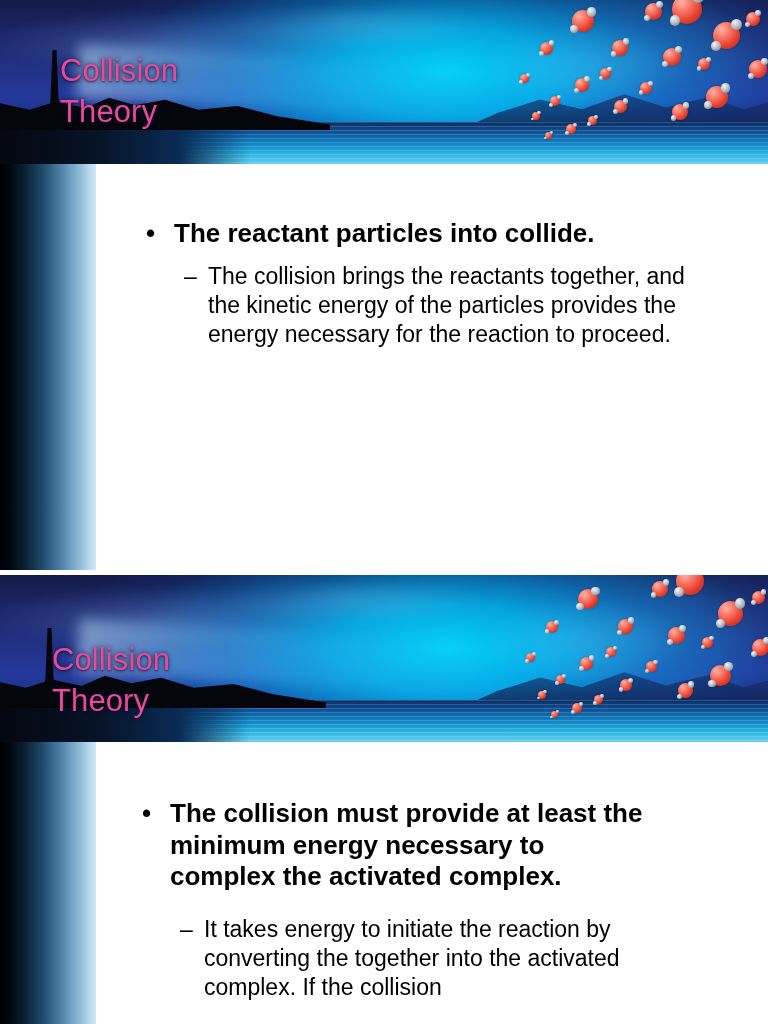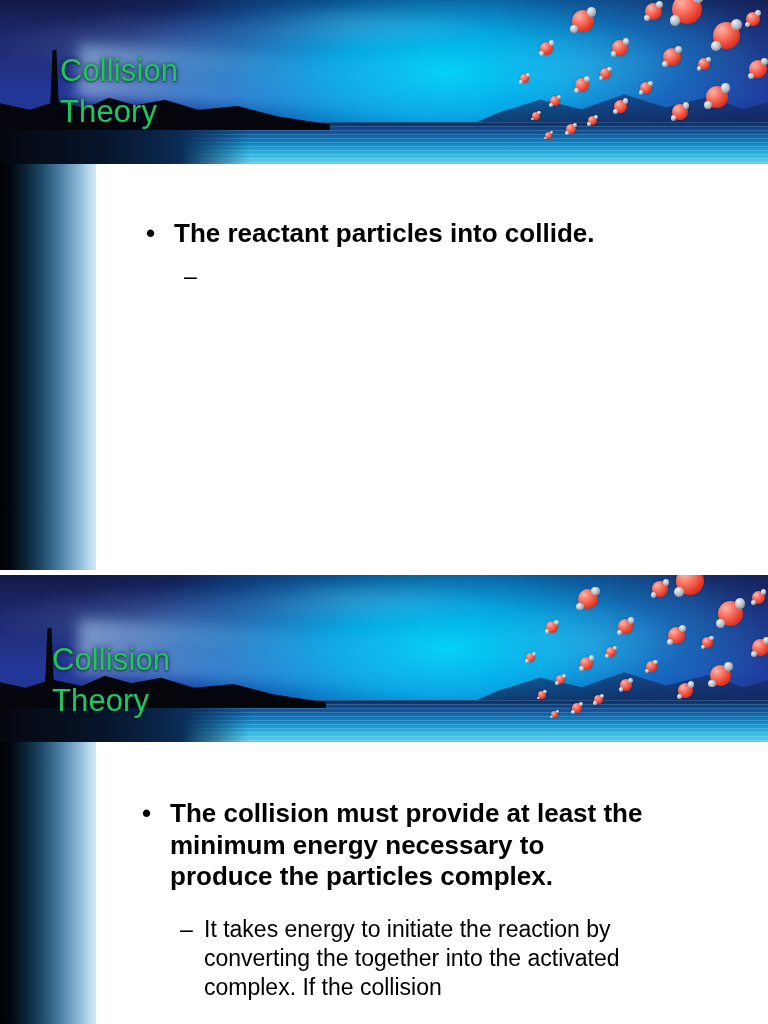--- a/index.html
+++ b/index.html
@@ -191,21 +191,21 @@
       #84b2d2 80%,
       #bbdcef 94%,
       #cfe7f6 100%);
   }
   .slide-1 .rail { top: 164px; height: 406px; }
   .slide-2 .rail { top: 167px; height: 282px; }
 
   
   .slide-title {
     position: absolute;
-    color: #22c55e;
+    color: #ec4899;
     font-size: 31px;
     line-height: 1.32;
     font-weight: normal;
     letter-spacing: 0.1px;
     white-space: pre-line;
     text-shadow: 0 0 5px rgba(10,25,60,0.85), 0 1px 2px rgba(0,0,0,0.5);
   }
   .slide-1 .slide-title { left: 60px; top: 30px; }
   .slide-2 .slide-title { left: 52px; top: 44px; }
 
@@ -297,20 +297,21 @@
 
     <div class="body">
 
       <div class="bullet-row lvl1">
         <span class="marker">•</span>
         <span class="text">The reactant particles into collide.</span>
       </div>
 
       <div class="bullet-row lvl2">
         <span class="marker">–</span>
+        <span class="text">The collision brings the reactants together, and the kinetic energy of the particles provides the energy necessary for the reaction to proceed.</span>
       </div>
 
     </div>
   </section>
 
   <section class="slide slide-2">
 
     <div class="banner">
       <div class="sky"></div>
       <div class="haze"></div>
@@ -348,21 +349,21 @@
       <h1 class="slide-title">Collision
 Theory</h1>
     </div>
 
     <div class="rail"></div>
 
     <div class="body">
 
       <div class="bullet-row lvl1">
         <span class="marker">•</span>
-        <span class="text">The collision must provide at least the minimum energy necessary to produce the particles complex.</span>
+        <span class="text">The collision must provide at least the minimum energy necessary to complex the activated complex.</span>
       </div>
 
       <div class="bullet-row lvl2">
         <span class="marker">–</span>
         <span class="text">It takes energy to initiate the reaction by converting the together into the activated complex. If the collision</span>
       </div>
 
     </div>
   </section>
 

